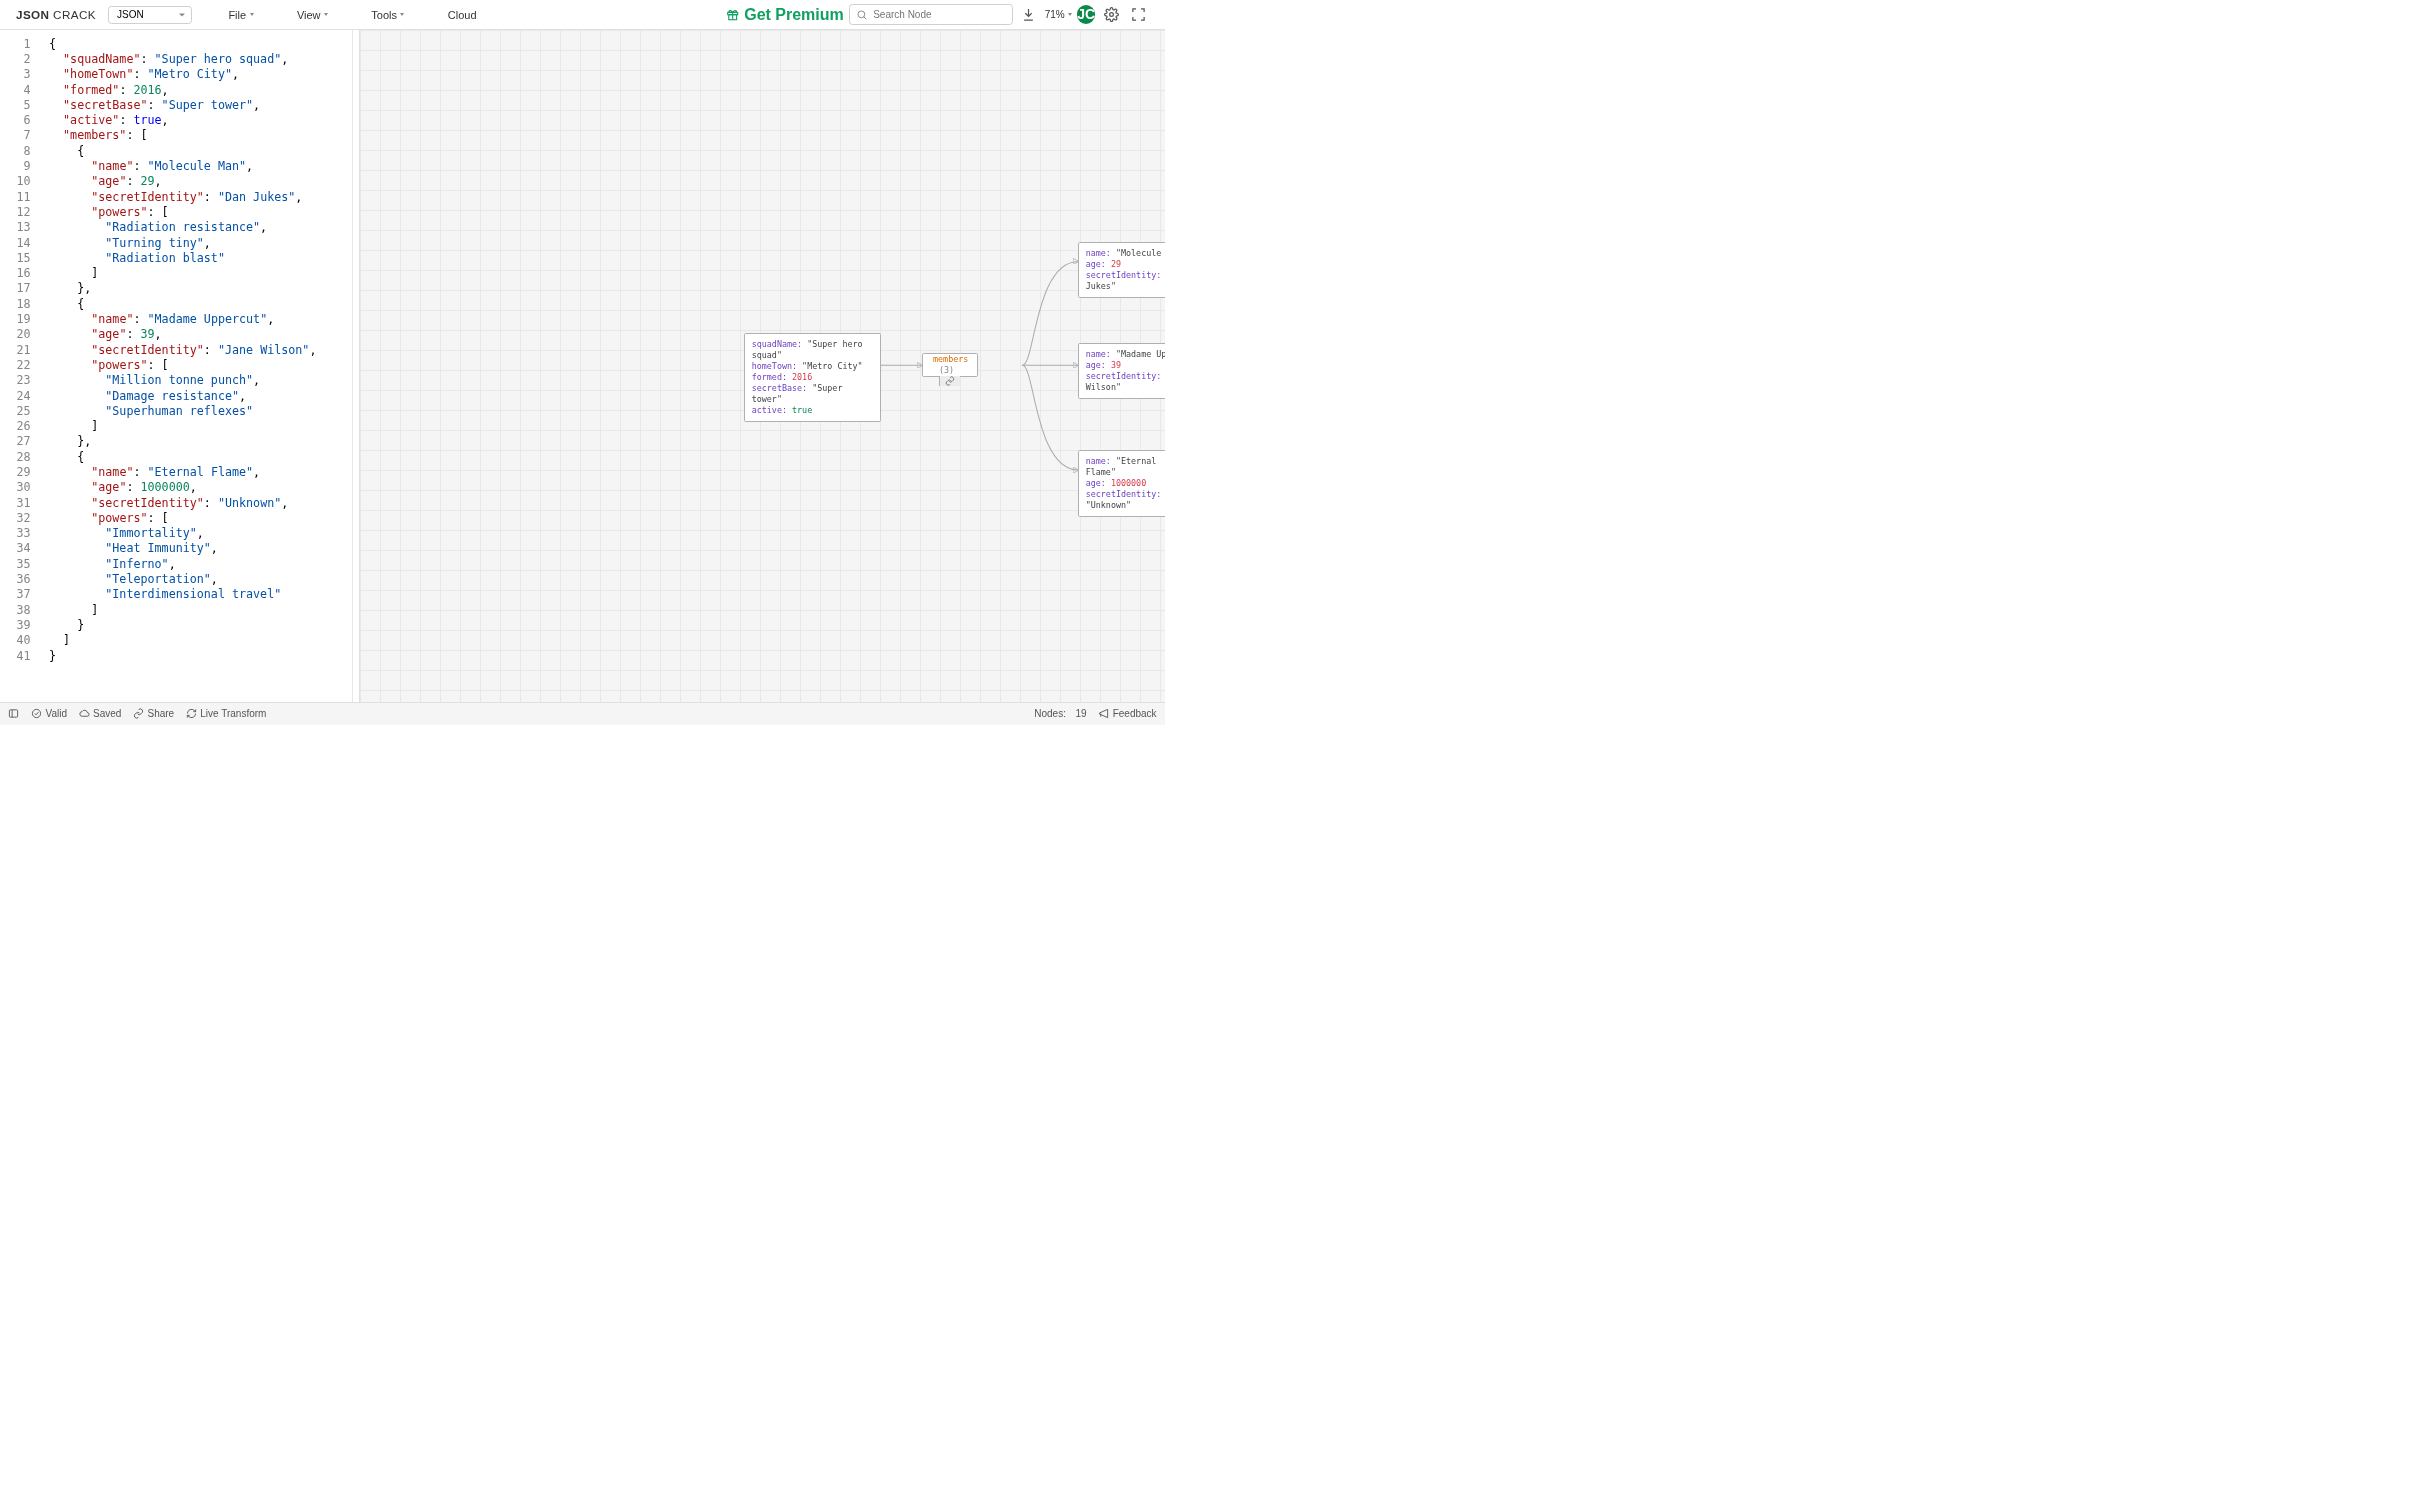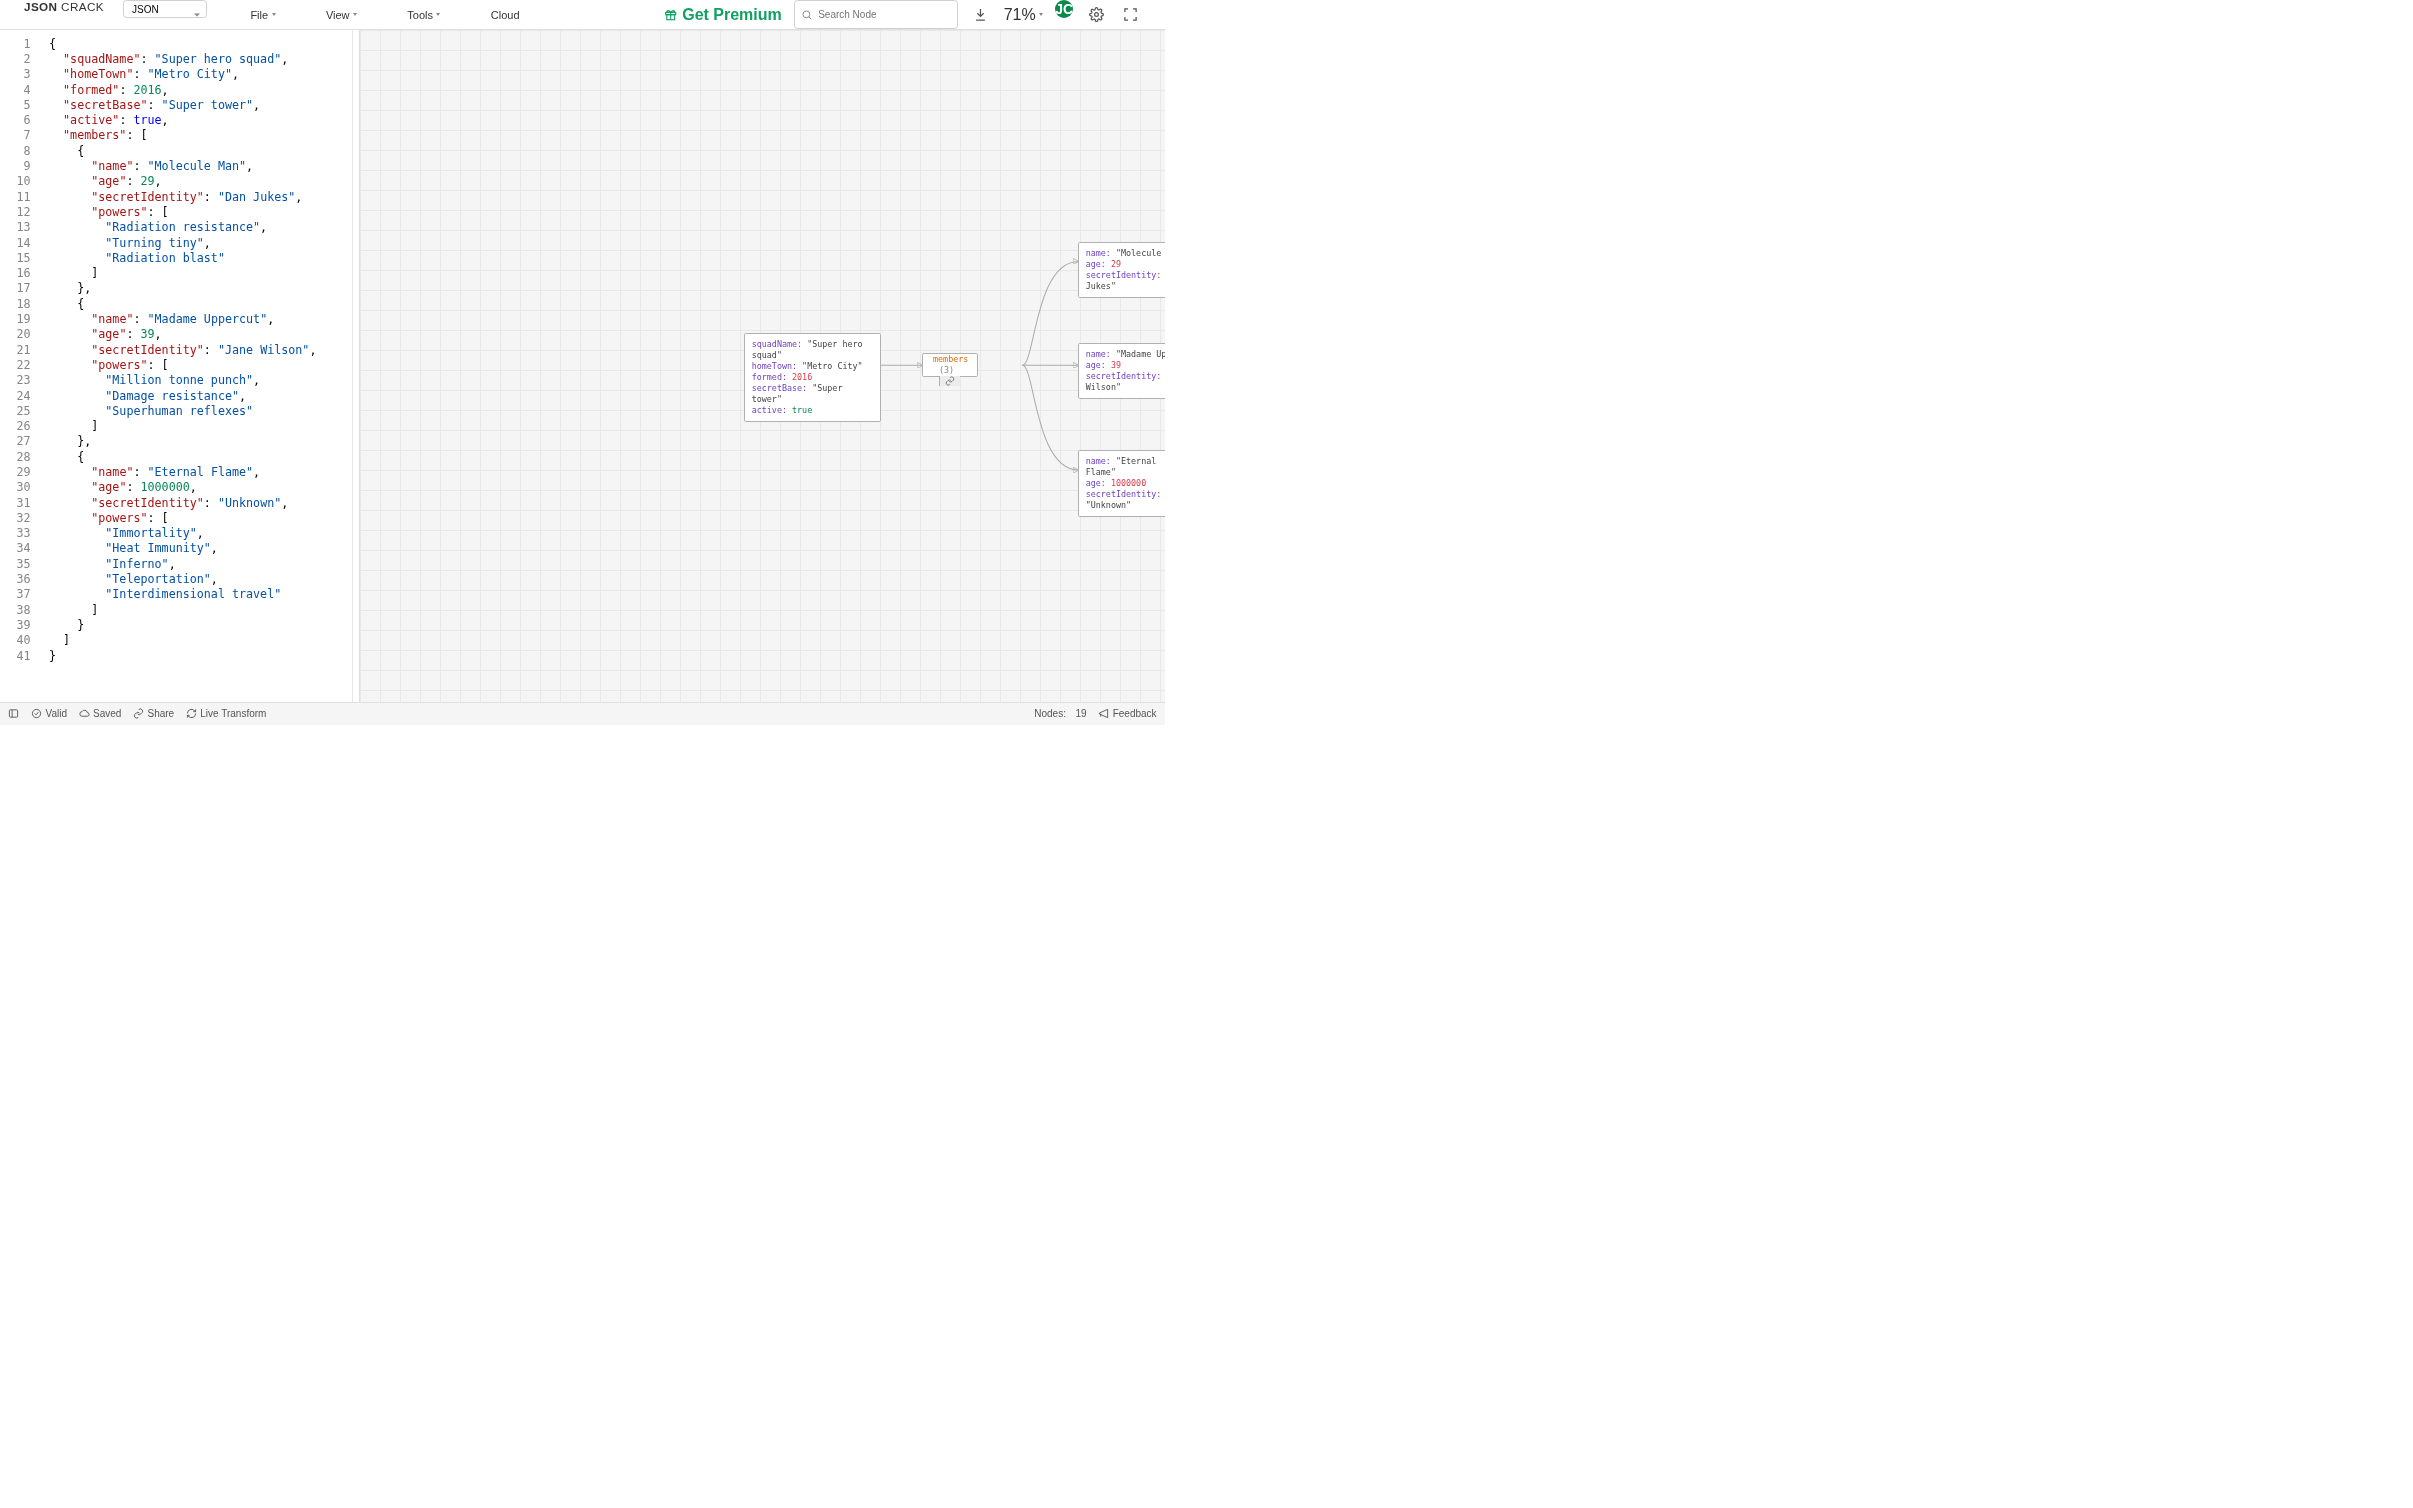--- a/index.html
+++ b/index.html
@@ -1,35 +1,35 @@
 <!DOCTYPE html>
 <html style="font-size:13.4px"><head>
 <meta charset="utf-8">
 <style>
 * { margin: 0; padding: 0; box-sizing: border-box; }
 body { font-family: -apple-system, BlinkMacSystemFont, "Segoe UI", sans-serif; background: #fff; width: 1165px; height: 725px; overflow: hidden; font-size: 11px; color: #333; }
 
 
-.header { height: 30px; border-bottom: 0.8px solid #e0e0e0; display: flex; padding: 0 24px; gap: 12px; background: #fff; }
+.header { height: 30px; border-bottom: 0.8px solid #e0e0e0; display: flex; align-items: center; padding: 0 16px; gap: 5px; background: #fff; }
 .logo { font-weight: 800; font-size: 11.7px; letter-spacing: 0.4px; margin-right: 6.7px; }
 .logo .crack { font-weight: 400; }
 .format-select { border: 0.8px solid #d0d0d0; border-radius: 3.4px; padding: 2.5px 20px 2.5px 8.4px; font-size: 10px; background: #fff; position: relative; appearance: none; min-width: 84px; cursor: pointer; }
 .select-wrap { position: relative; display: inline-block; }
 .select-wrap::after { content: ""; position: absolute; right: 6.7px; top: 50%; width: 0; height: 0; border-left: 3.4px solid transparent; border-right: 3.4px solid transparent; border-top: 3.4px solid #888; transform: translateY(-50%); pointer-events: none; }
 .menu-item { padding: 3.4px 6.7px; font-size: 11px; cursor: pointer; display: flex; align-items: center; gap: 3.4px; color: #333; margin-left: 25px; }
 .menu-item .caret { width: 0; height: 0; border-left: 2.5px solid transparent; border-right: 2.5px solid transparent; border-top: 3.4px solid #888; }
 .spacer { flex: 1; }
 .premium { color: #10a060; font-weight: 600; display: flex; align-items: center; gap: 5px; cursor: pointer; font-size: 16px; }
 .premium svg { width: 13.4px; height: 13.4px; }
 .search-box { border: 0.8px solid #d0d0d0; border-radius: 3.4px; padding: 3.4px 6.7px; display: flex; align-items: center; gap: 5px; min-width: 134px; background: #fff; }
 .search-box input { border: none; outline: none; font-size: 10px; flex: 1; background: transparent; }
 .search-box svg { width: 11.7px; height: 11.7px; stroke: #888; }
 .icon-btn { padding: 3.4px; cursor: pointer; display: flex; align-items: center; color: #555; }
 .icon-btn svg { width: 15px; height: 15px; }
-.zoom { font-size: 16px; display: flex; align-items: center; gap: 3.4px; cursor: pointer; }
+.zoom { font-size: 10px; display: flex; align-items: center; gap: 3.4px; cursor: pointer; }
 .avatar { width: 18.4px; height: 18.4px; border-radius: 50%; background: #0a8a4a; color: #fff; display: flex; align-items: center; justify-content: center; font-size: 14px; font-weight: 600; }
 
 
 .main { display: flex; height: calc(100% - 30px - 23.5px); }
 
 
 .editor { width: 360px; border-right: 0.8px solid #e0e0e0; display: flex; font-family: "Menlo", "Consolas", monospace; font-size: 11.7px; line-height: 15.3px; overflow: hidden; position: relative; }
 .line-scroll { overflow-y: auto; display: flex; width: 100%; }
 .gutter { background: #fff; text-align: right; padding: 6.7px 8.4px 6.7px 0; color: #858585; user-select: none; min-width: 39px; border-right: 0; }
 .gutter-line { height: 15.3px; }

